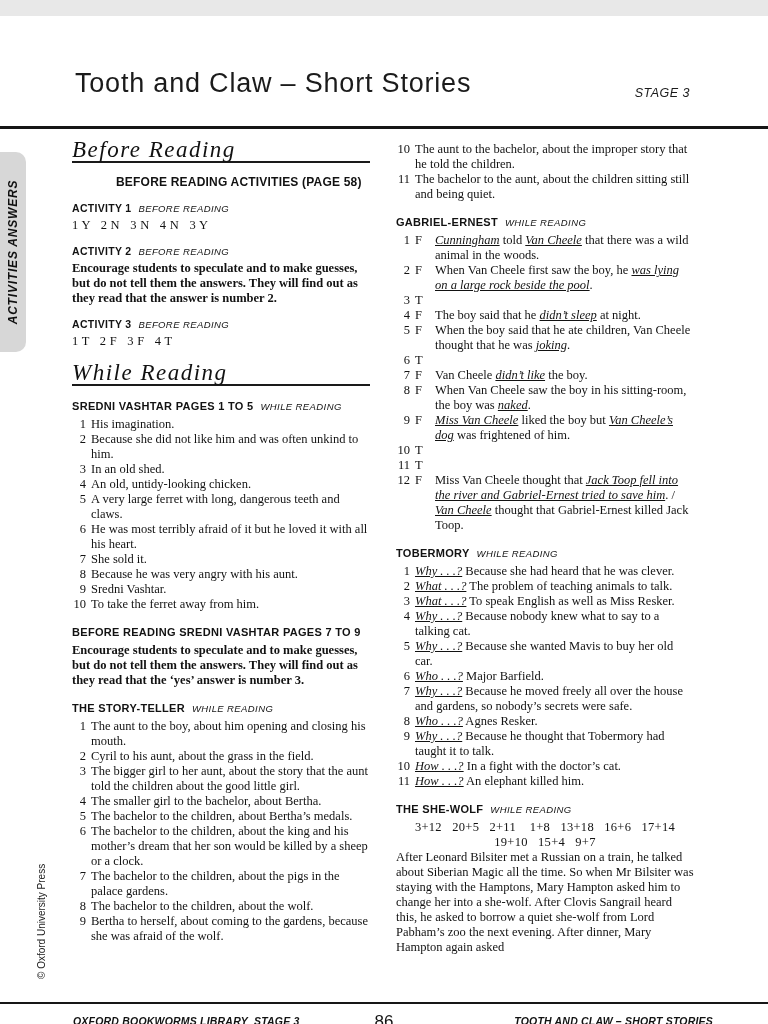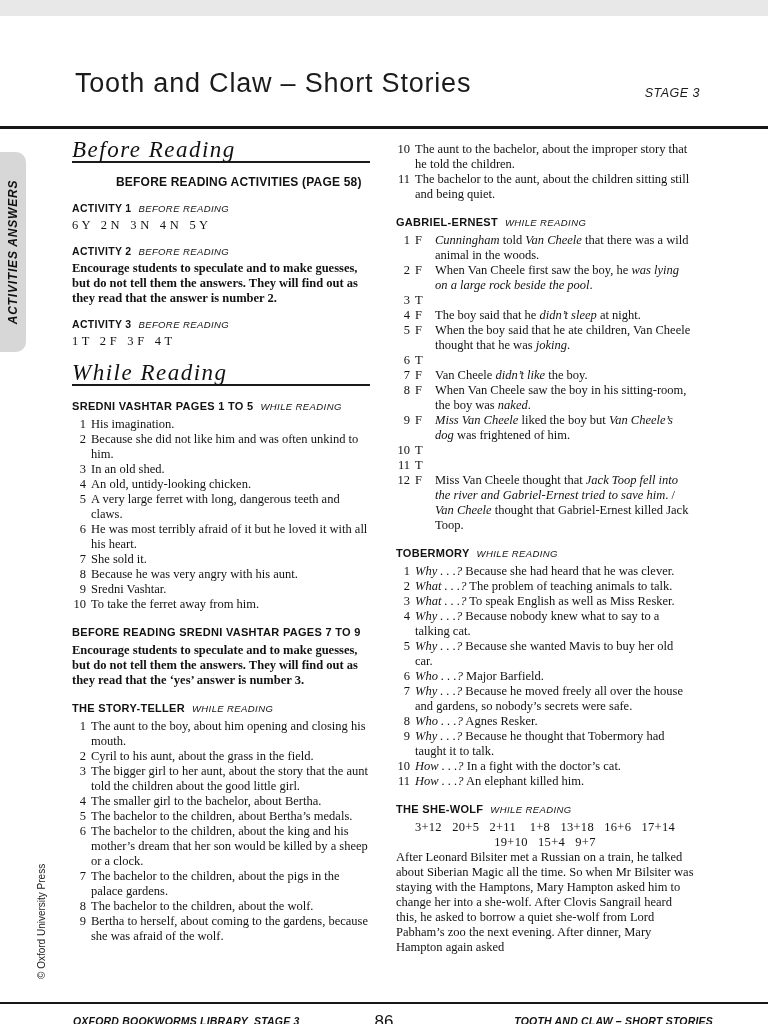--- a/index.html
+++ b/index.html
@@ -1,21 +1,21 @@
 <!DOCTYPE html>
 <html><head>
 <meta charset="utf-8">
 <style>
   html,body{margin:0;padding:0;background:#e8e8e8;}
   .page{position:relative;width:768px;height:1024px;background:#ffffff;color:#121212;
         font-family:"Liberation Serif",serif;overflow:hidden;margin:16px auto;}
   
   .title{position:absolute;left:75px;top:52px;font-family:"Liberation Sans",sans-serif;
          font-size:27px;font-weight:normal;letter-spacing:0.8px;color:#1b1b1b;margin:0;}
-  .stage{position:absolute;right:68px;top:70px;font-family:"Liberation Sans",sans-serif;
+  .stage{position:absolute;right:78px;top:70px;font-family:"Liberation Sans",sans-serif;
          font-style:italic;font-size:12.5px;letter-spacing:0.5px;color:#1b1b1b;}
   .top-rule{position:absolute;left:0;right:0;top:110px;height:3px;background:#161616;}
   
   .side-tab{position:absolute;left:0;top:136px;width:26px;height:200px;background:#d7d7d7;
             border-radius:0 10px 10px 0;display:flex;align-items:center;justify-content:center;}
   .side-tab span{transform:rotate(-90deg);white-space:nowrap;font-family:"Liberation Sans",sans-serif;
             font-weight:bold;font-style:italic;font-size:12px;letter-spacing:0.8px;color:#101010;}
   .copyright{position:absolute;left:36px;top:963px;transform:rotate(-90deg);transform-origin:0 0;
             white-space:nowrap;font-family:"Liberation Sans",sans-serif;font-size:10px;color:#222;}
   
@@ -34,21 +34,21 @@
   .activity{margin-top:11px;}
   .answers{white-space:pre-wrap;margin-top:2px;letter-spacing:0.3px;}
   .answers.bold{font-weight:bold;letter-spacing:0;}
   .bold-par{font-weight:bold;}
   .sums{white-space:pre-wrap;letter-spacing:0.3px;text-align:center;}
   
   .li-row{display:flex;align-items:flex-start;}
   .li-num{flex:0 0 14px;text-align:right;margin-right:5px;}
   .li-tf{flex:0 0 12px;margin-right:8px;}
   .li-text{flex:1 1 auto;}
-  .it{font-style:italic;}
+  .it{font-style:italic;text-decoration:underline;}
   
   .footer-rule{position:absolute;left:0;right:0;top:986px;height:2px;background:#161616;}
   .footer-left{position:absolute;left:73px;top:999px;font-family:"Liberation Sans",sans-serif;
       font-weight:bold;font-style:italic;font-size:10.5px;letter-spacing:0.2px;white-space:pre-wrap;}
   .footer-page{position:absolute;left:0;right:0;top:996px;text-align:center;
       font-family:"Liberation Sans",sans-serif;font-size:17px;text-decoration:underline;}
   .footer-right{position:absolute;right:55px;top:999px;font-family:"Liberation Sans",sans-serif;
       font-weight:bold;font-style:italic;font-size:10.5px;letter-spacing:0.2px;}
 </style>
 </head>
@@ -66,21 +66,21 @@
   <div class="copyright">© Oxford University Press</div>
 
   <main class="content">
 
     <section class="col">
       <h2 class="h2 first">Before Reading</h2>
       <div class="big-subhead">BEFORE READING ACTIVITIES (PAGE 58)</div>
 
       <div class="activity">
         <div><span class="act-label">ACTIVITY 1</span><span class="act-sub">BEFORE READING</span></div>
-        <div class="answers">6 Y   2 N   3 N   4 N   5 Y</div>
+        <div class="answers">1 Y   2 N   3 N   4 N   3 Y</div>
       </div>
 
       <div class="activity">
         <div><span class="act-label">ACTIVITY 2</span><span class="act-sub">BEFORE READING</span></div>
         <div class="answers bold">Encourage students to speculate and to make guesses, but do not tell them the answers. They will find out as they read that the answer is number 2.</div>
       </div>
 
       <div class="activity">
         <div><span class="act-label">ACTIVITY 3</span><span class="act-sub">BEFORE READING</span></div>
         <div class="answers">1 T   2 F   3 F   4 T</div>

